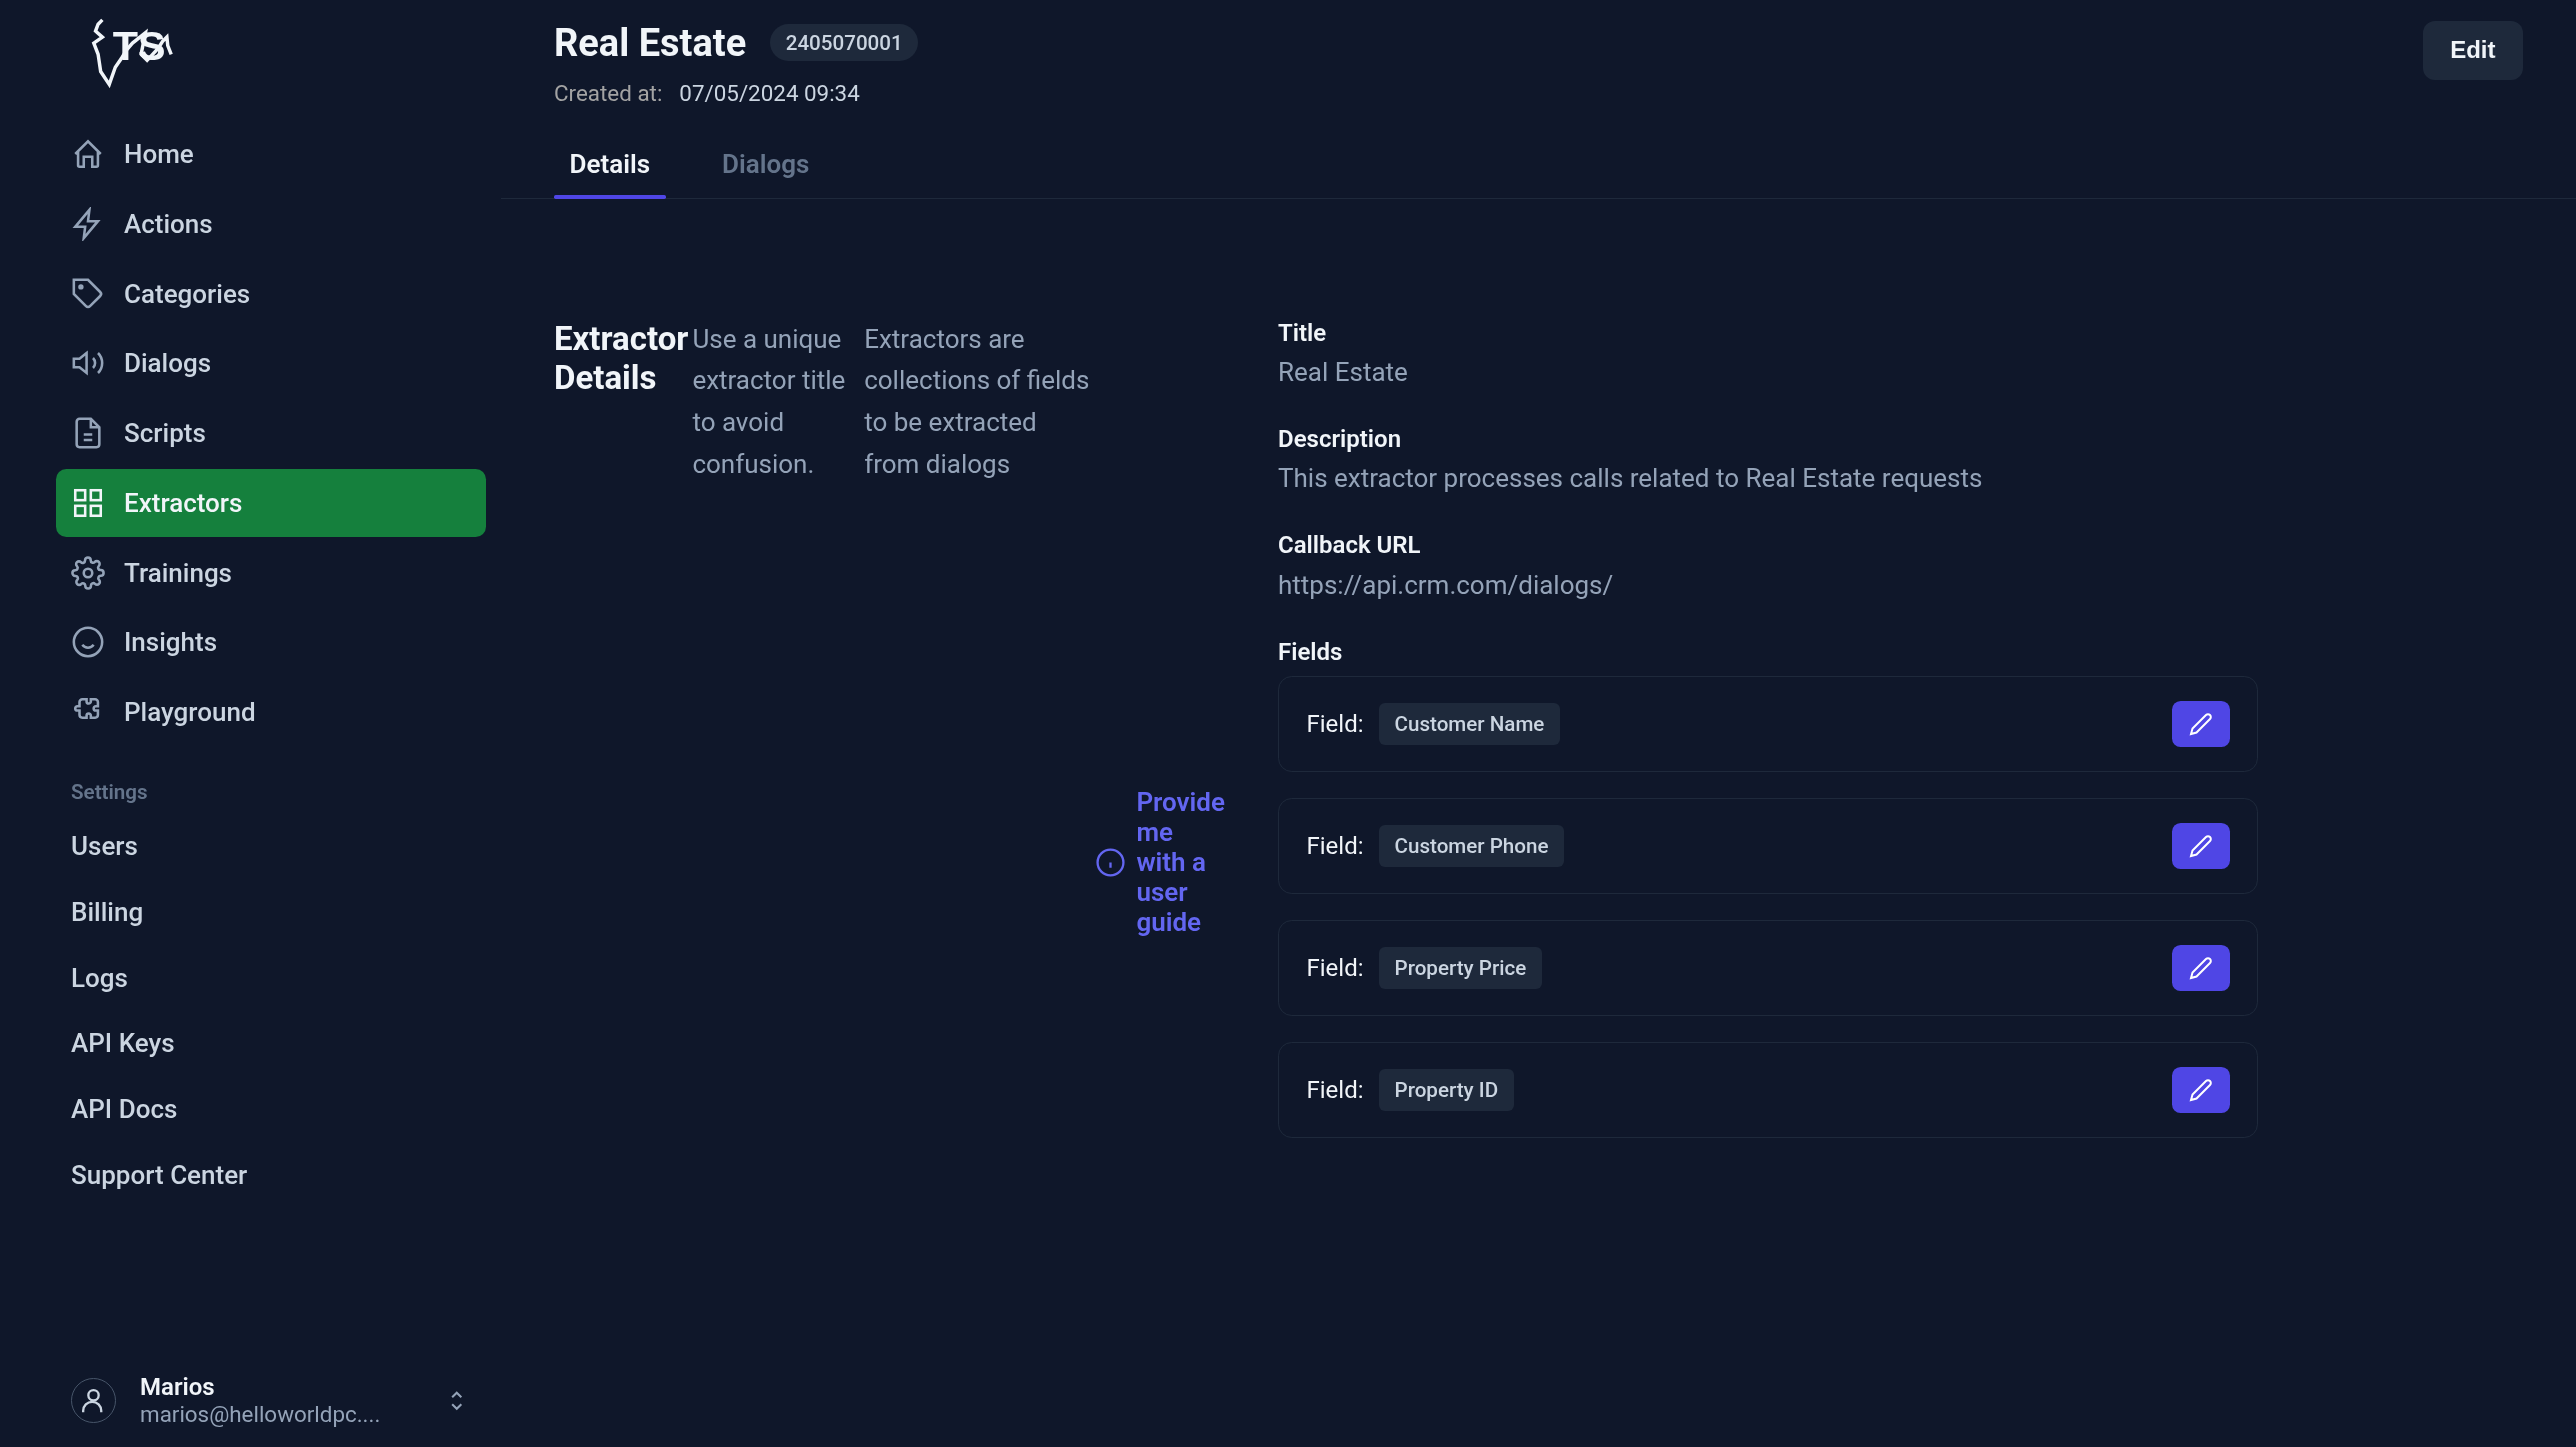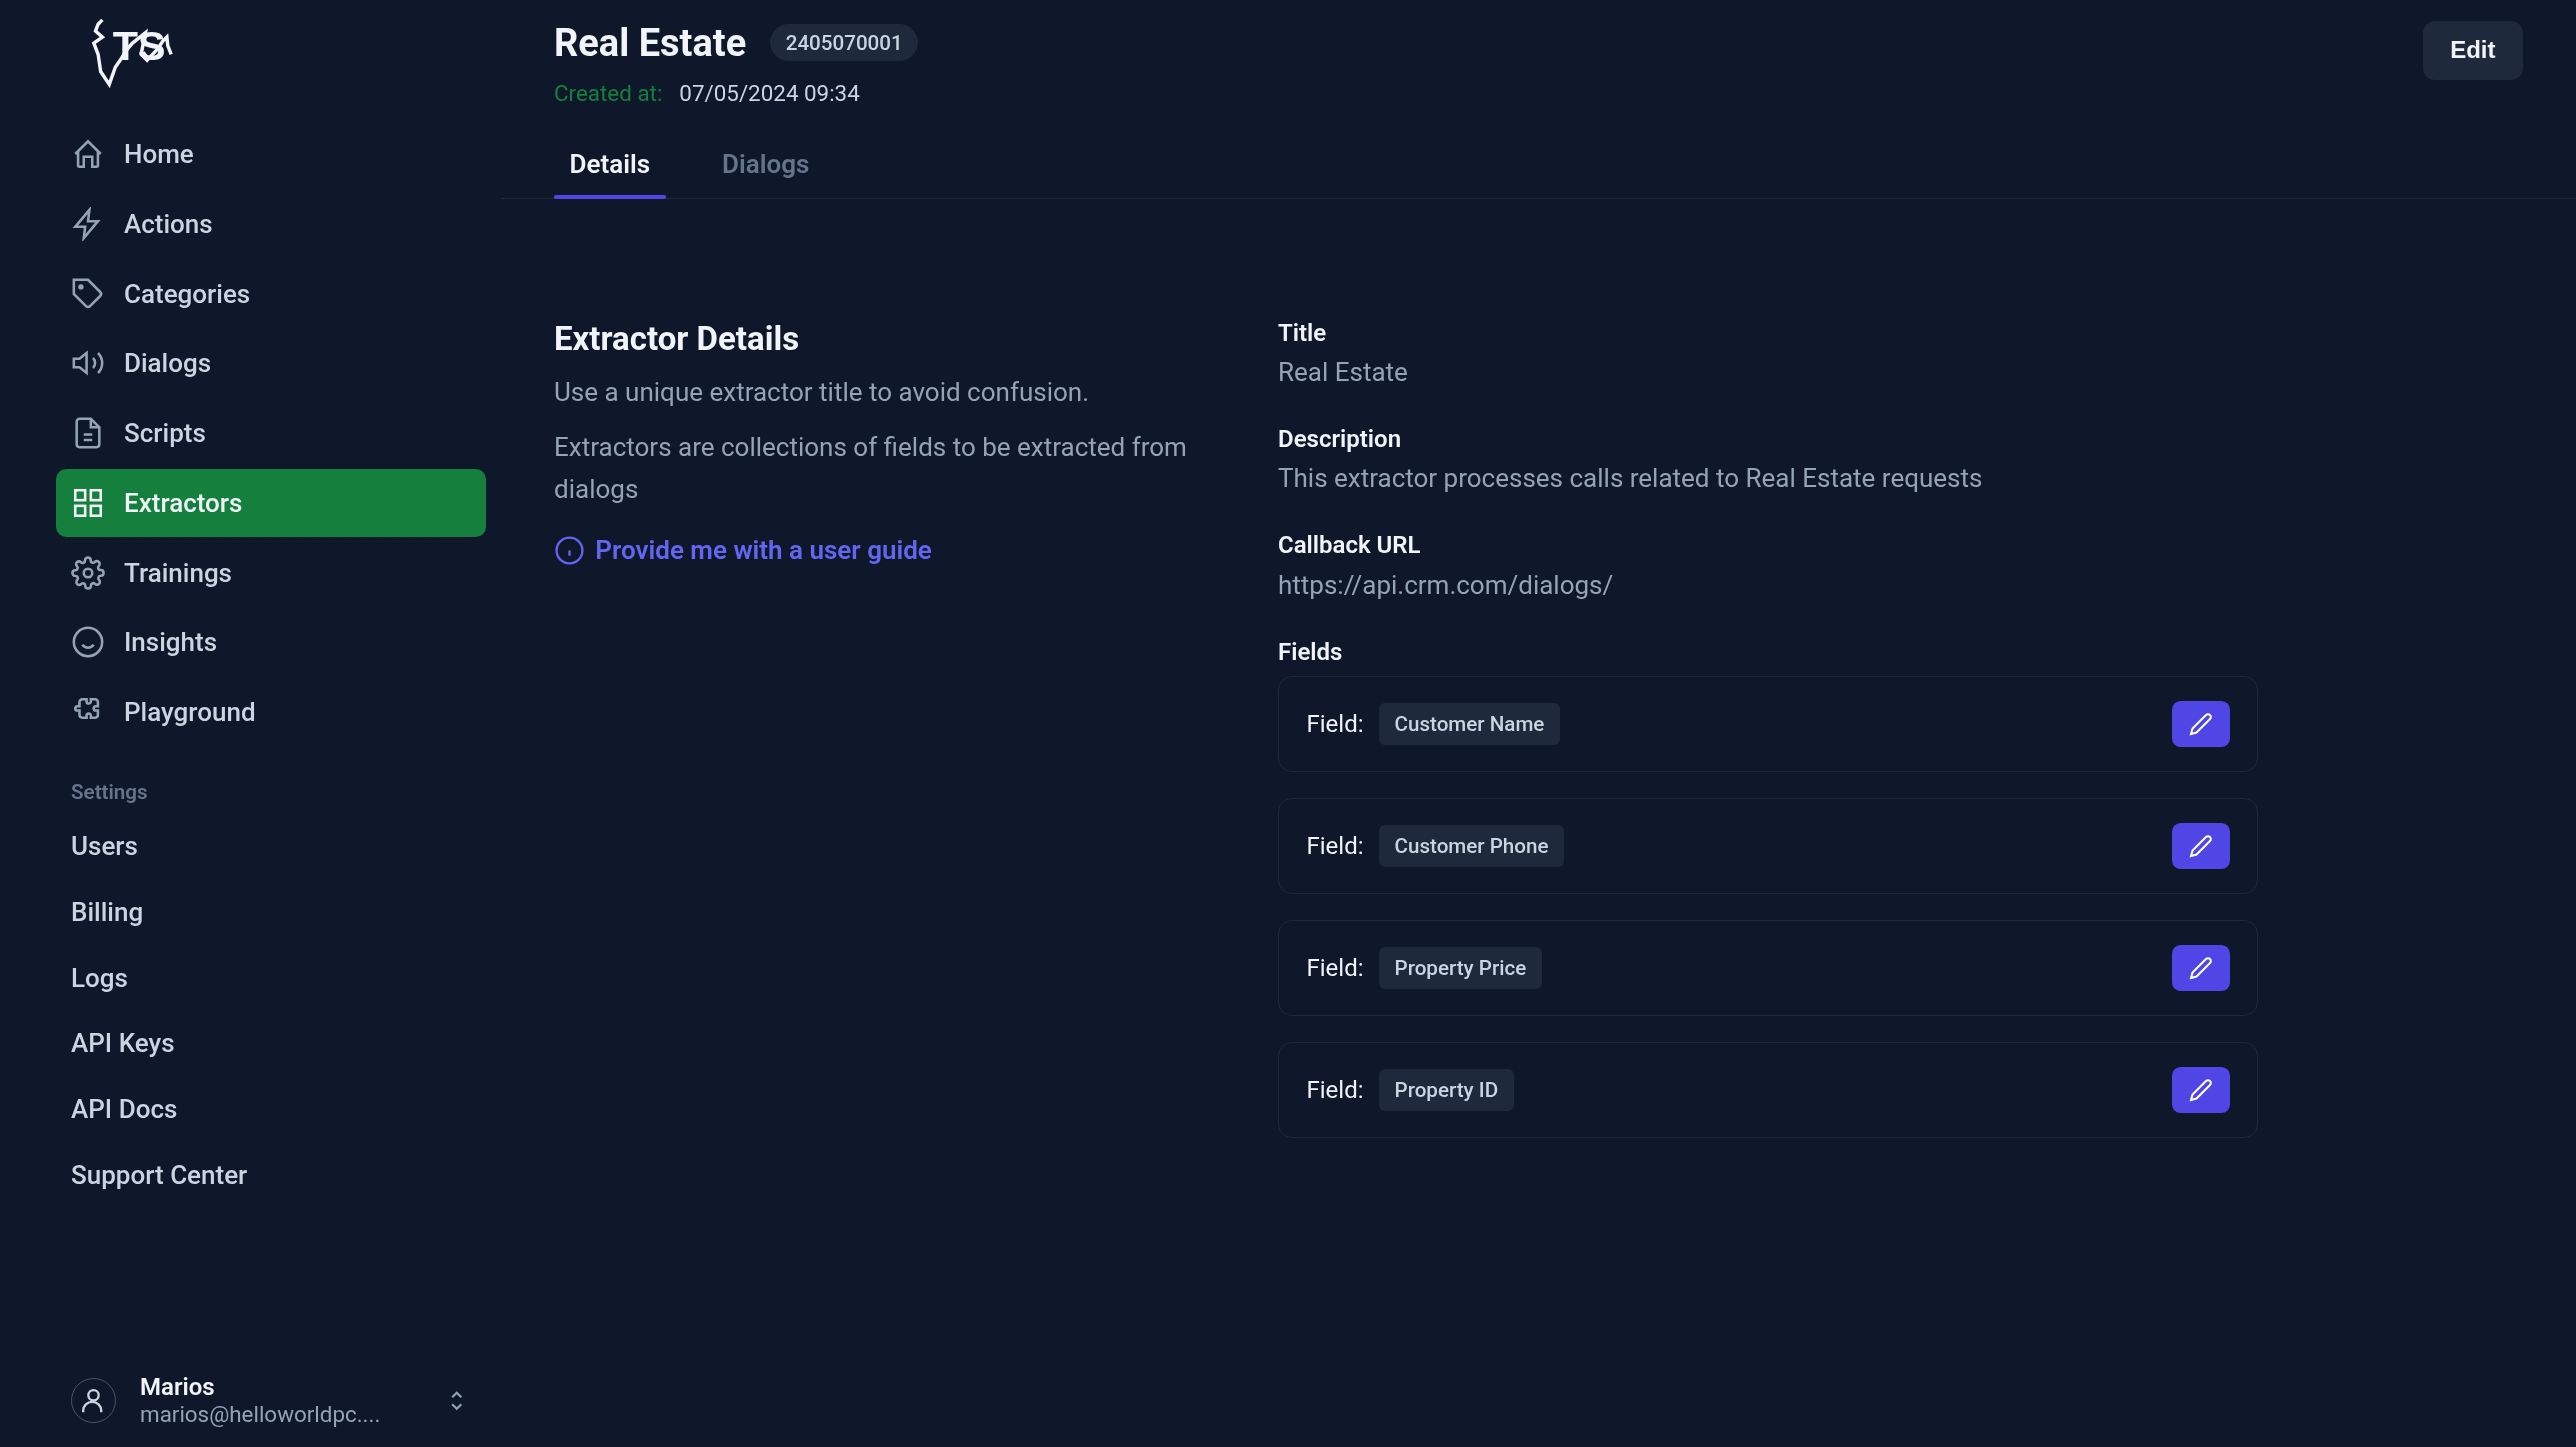--- a/index.html
+++ b/index.html
@@ -188,21 +188,21 @@
 }
 
 .created-row {
   display: flex;
   align-items: center;
   gap: 17px;
   font-size: 22.4px;
 }
 
 .created-label {
-  color: #15803d;
+  color: #a3a3a3;
 }
 
 .created-value {
   color: #cbd5e1;
 }
 
 .edit-button {
   background: #1e293b;
   color: #f1f5f9;
   font-size: 24px;
@@ -247,22 +247,22 @@
 .content {
   flex: 1;
   padding: 120px 53px 53px 53px;
   display: flex;
   gap: 53px;
 }
 
 .content-left {
   width: 671px;
   display: flex;
-  flex-direction: column;
-  gap: 14px;
+  flex-direction: row;
+  gap: 4px;
 }
 
 .section-heading {
   font-size: 33px;
   font-weight: 700;
   color: #f1f5f9;
 }
 
 .section-desc {
   font-size: 26px;

